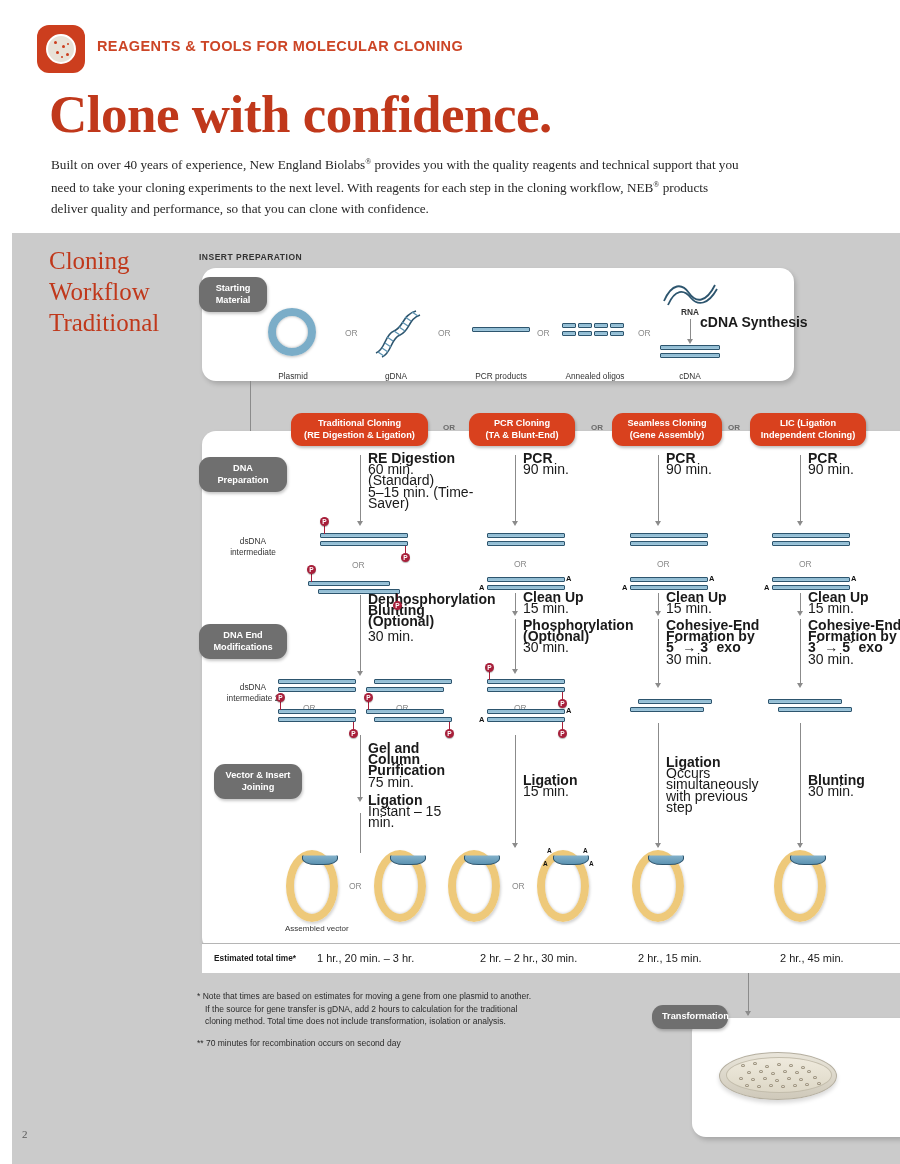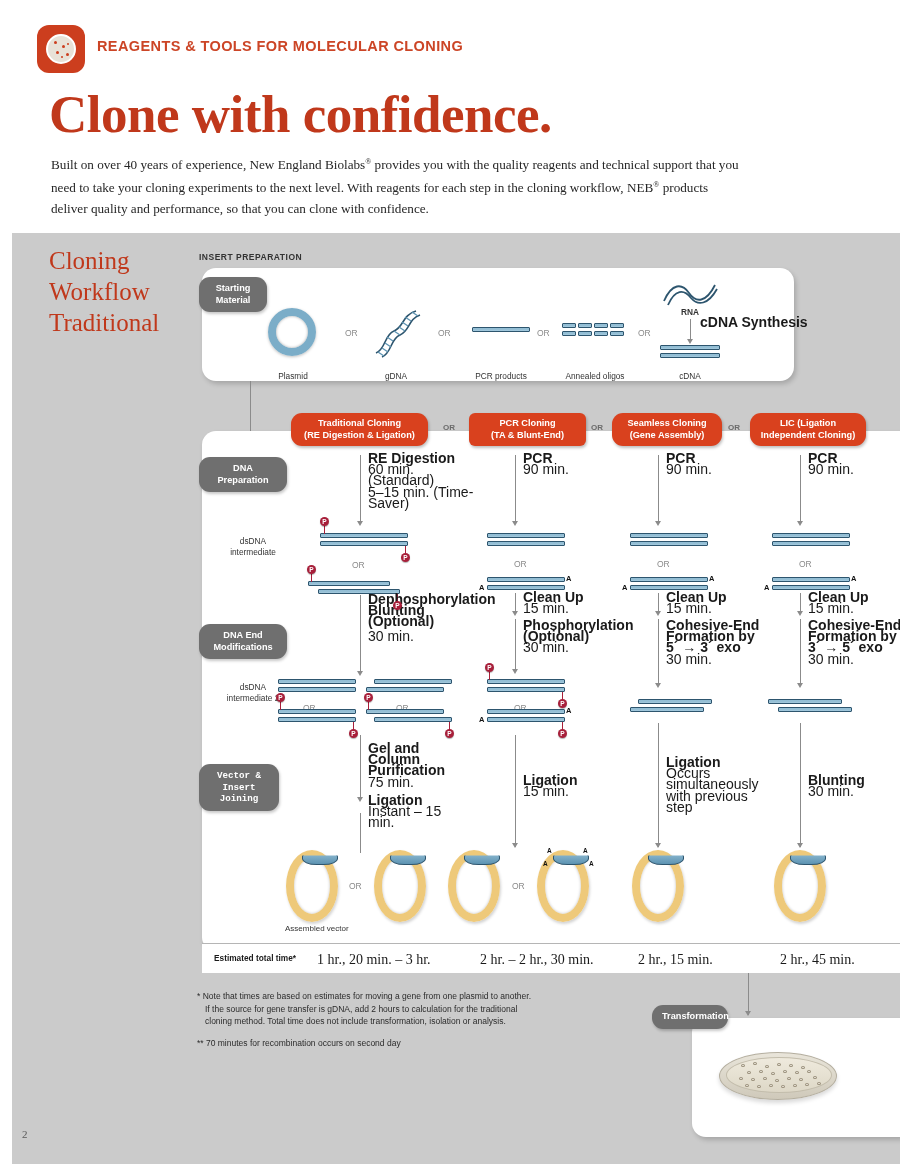--- a/index.html
+++ b/index.html
@@ -151,21 +151,21 @@
 
   
   .svgwrap { position: absolute; }
 
   
   .totals-bar {
     position: absolute; background: #fff;
     border-top: 1px solid #b5b5b5;
   }
   .totals-lbl { position: absolute; font-size: 8.3px; font-weight: bold; color: #1a1a1a; }
-  .totals-val { position: absolute; font-size: 14px; color: #1a1a1a; font-family: Liberation Serif, serif; }
+  .totals-val { position: absolute; font-size: 11px; color: #1a1a1a; }
 
   
   .footnote {
     position: absolute; font-size: 8.5px; color: #2b2b2b; line-height: 12.5px;
   }
 
   
   .dish-outer {
     position: absolute; width: 118px; height: 48px; border-radius: 50%;
     background: linear-gradient(to bottom,#e9e5da,#cfc9ba);
@@ -300,21 +300,21 @@
   <div class="sub-lbl" style="left:663px; top:138px; width:54px;">cDNA</div>
 
   <div class="vline" style="left:250px; top:148px; height:55px;"></div>
   <div class="arrowhead" style="left:247px; top:200px;"></div>
 
   <div class="pill-orange" style="left:291px; top:180px; width:137px;">
     <div>Traditional Cloning</div>
     <div>(RE Digestion &amp; Ligation)</div>
   </div>
   <div class="or-sm" style="left:443px; top:190px;">OR</div>
-  <div class="pill-orange" style="left:469px; top:180px; width:117px;border-radius:6px;">
+  <div class="pill-orange" style="left:469px; top:180px; width:106px;">
     <div>PCR Cloning</div>
     <div>(TA  &amp; Blunt-End)</div>
   </div>
   <div class="or-sm" style="left:591px; top:190px;">OR</div>
   <div class="pill-orange" style="left:612px; top:180px; width:110px;">
     <div>Seamless Cloning</div>
     <div>(Gene Assembly)</div>
   </div>
   <div class="or-sm" style="left:728px; top:190px;">OR</div>
   <div class="pill-orange" style="left:750px; top:180px; width:116px;">
@@ -325,21 +325,21 @@
   <div class="card" style="left:202px; top:198px; width:700px; height:520px; border-radius:14px 0 0 14px;"></div>
 
   <div class="pill-grey" style="left:199px; top:224px; width:88px;">
     <div>DNA</div>
     <div>Preparation</div>
   </div>
   <div class="pill-grey" style="left:199px; top:391px; width:88px;">
     <div>DNA End</div>
     <div>Modifications</div>
   </div>
-  <div class="pill-grey" style="left:199px; top:531px; width:80px;font-family:Liberation Mono, monospace;">
+  <div class="pill-grey" style="left:214px; top:531px; width:88px;">
     <div>Vector &amp; Insert</div>
     <div>Joining</div>
   </div>
 
   <div class="sub-lbl" style="left:212px; top:303px; width:82px;">
     <div>dsDNA</div>
     <div>intermediate</div>
   </div>
   <div class="sub-lbl" style="left:206px; top:449px; width:94px;">
     <div>dsDNA</div>

